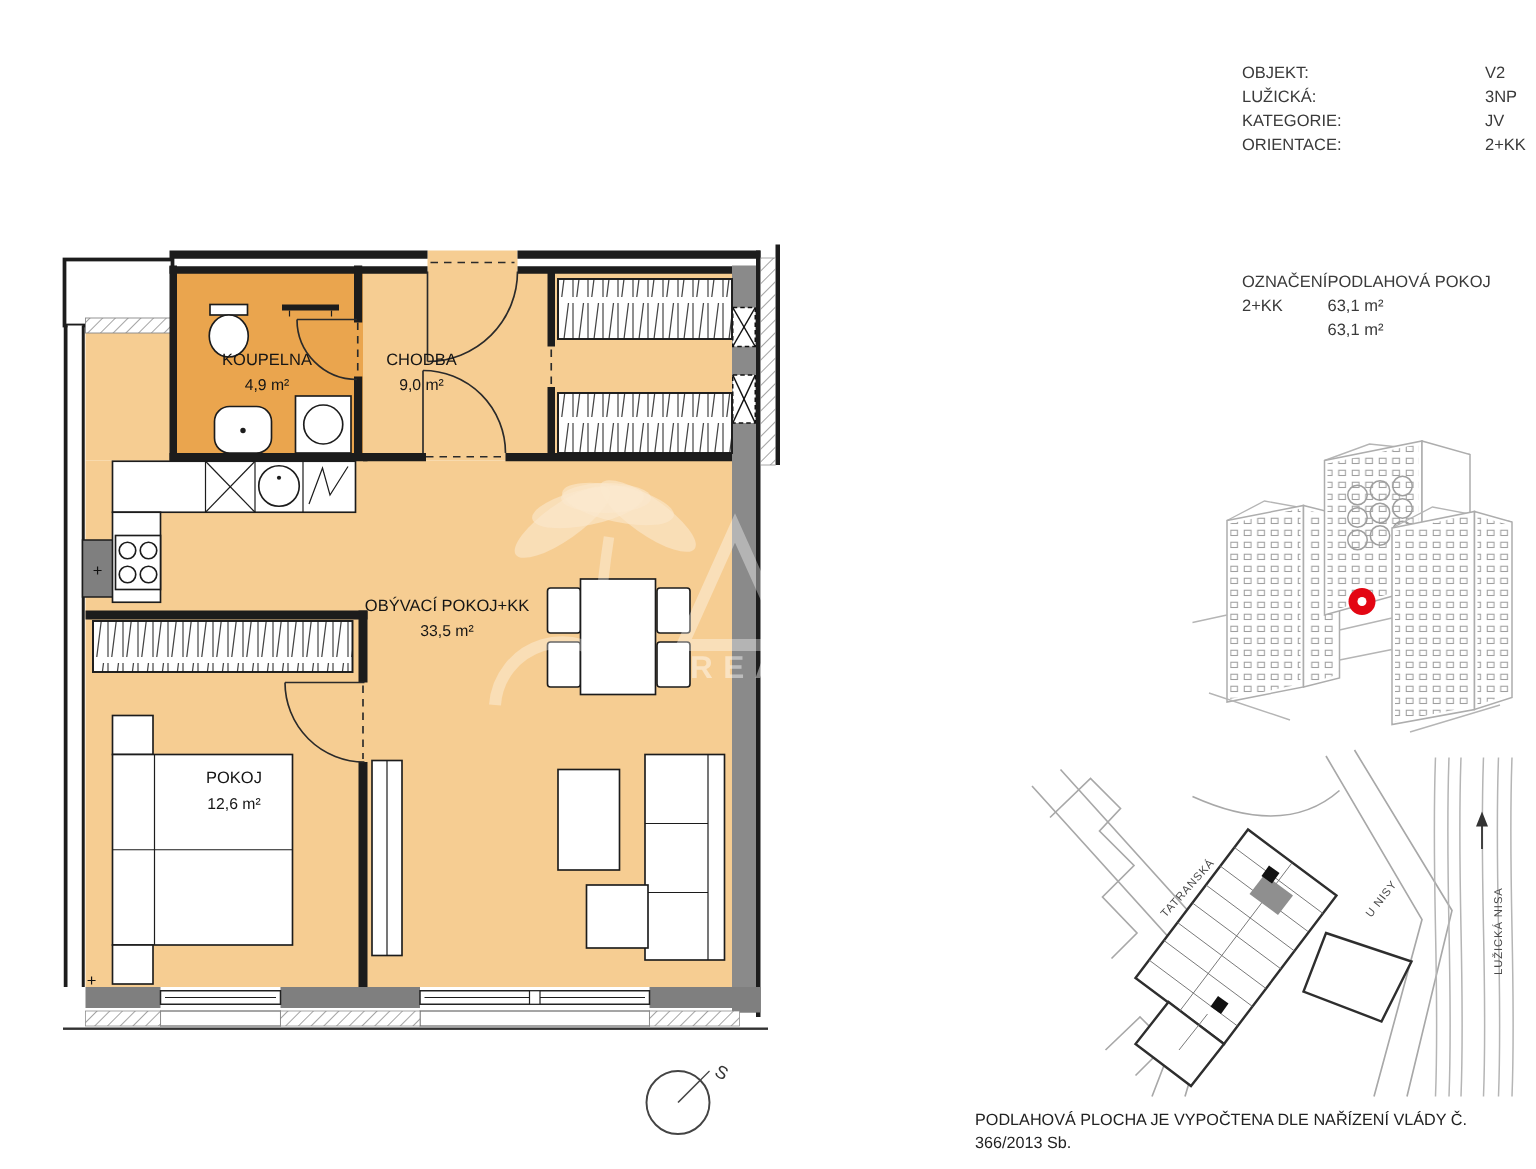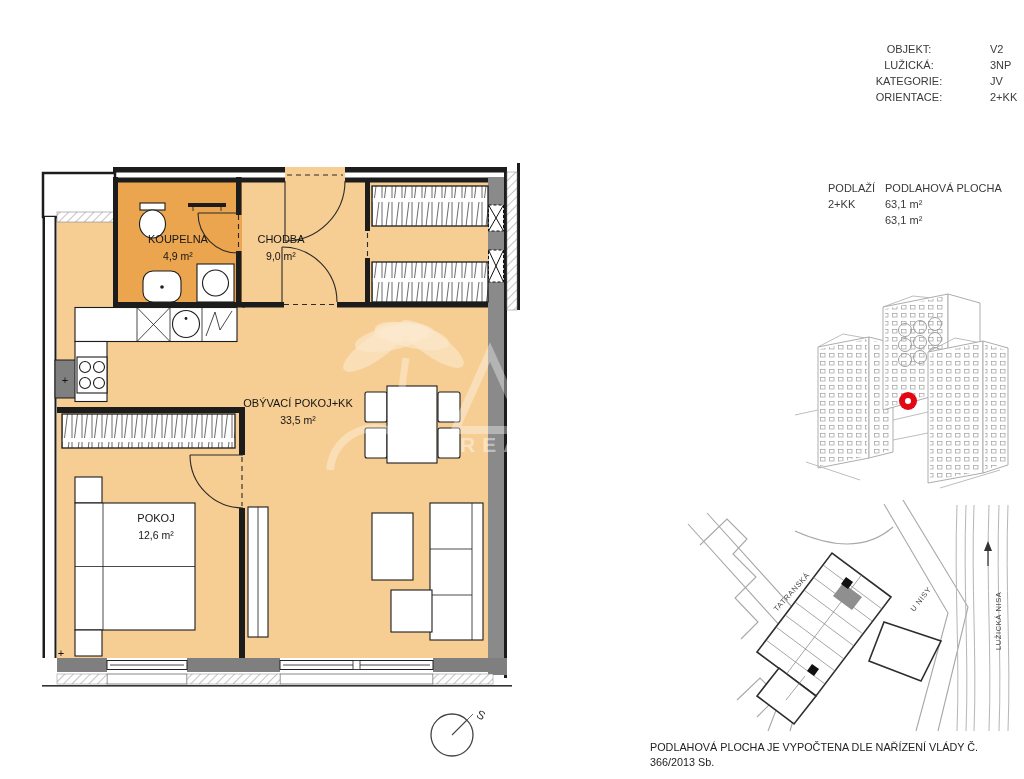--- a/index.html
+++ b/index.html
@@ -20,21 +20,21 @@
   .plus{font-size:11px;fill:#111;text-anchor:middle;}
   .maplabel{font-size:7.5px;fill:#4a4a4a;letter-spacing:0.6px;}
   .mapline{stroke:#a8a8a8;stroke-width:1.1;fill:none;}
   .mapline2{stroke:#b5b5b5;stroke-width:1;fill:none;}
   .bldg{stroke:#2e2e2e;stroke-width:1.6;fill:#fff;}
   .bldg-thin{stroke:#6a6a6a;stroke-width:0.6;fill:none;}
   .r3d{stroke:#adadad;stroke-width:1;fill:#fff;}
   .r3dl{stroke:#b5b5b5;stroke-width:0.9;fill:none;}
   .info-panel{position:absolute;left:828px;top:41px;width:195px;font-size:11px;color:#3a3a3a;}
   .irow{display:flex;height:16px;line-height:16px;}
-  .ilabel{width:162px;text-align:center;}
+  .ilabel{width:162px;}
   .area-panel{position:absolute;left:828px;top:180px;font-size:11px;color:#3a3a3a;}
   .arow{display:flex;height:16px;line-height:16px;}
   .acol1{width:57px;}
   .footer{position:absolute;left:650px;top:740px;font-size:10.8px;line-height:15px;color:#222;}
   .wm{opacity:0.55;}
   .wmtext{font-size:21px;font-weight:bold;fill:#fff;letter-spacing:7px;opacity:0.8;}
 </style>
 </head>
 <body>
 
@@ -344,22 +344,22 @@
       <span class="ival">JV</span>
     </div>
     <div class="irow">
       <span class="ilabel">ORIENTACE:</span>
       <span class="ival">2+KK</span>
     </div>
   </div>
 
   <div class="area-panel">
     <div class="arow">
-      <span class="acol1">PODLAŽÍ</span>
-      <span class="acol2">PODLAHOVÁ PLOCHA</span>
+      <span class="acol1">OZNAČENÍ</span>
+      <span class="acol2">PODLAHOVÁ POKOJ</span>
     </div>
     <div class="arow">
       <span class="acol1">2+KK</span>
       <span class="acol2">63,1 m²</span>
     </div>
     <div class="arow">
       <span class="acol1"></span>
       <span class="acol2">63,1 m²</span>
     </div>
   </div>

